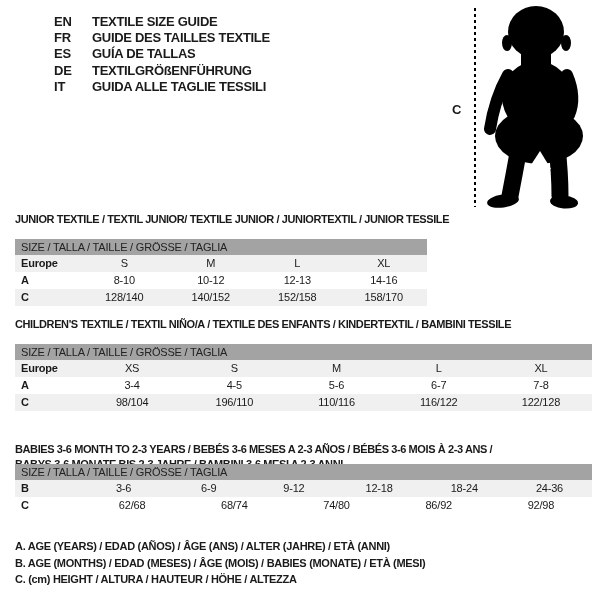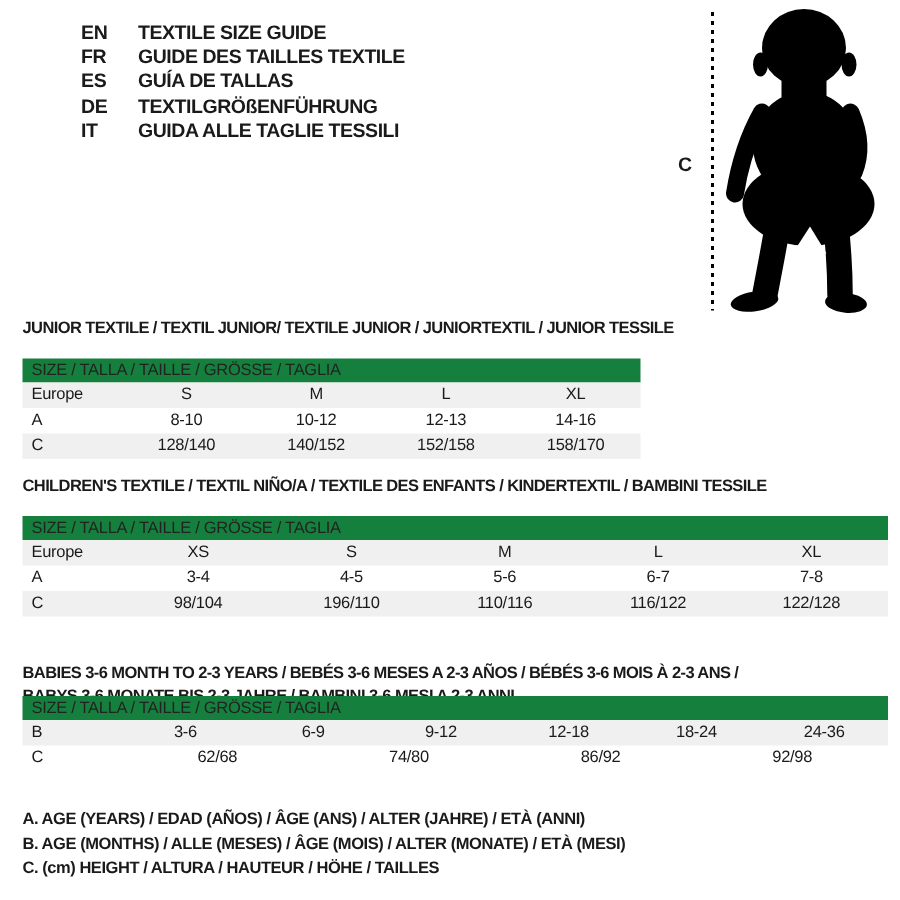--- a/index.html
+++ b/index.html
@@ -22,26 +22,26 @@
   .measure-label{position:absolute;left:452px;top:102px;font-size:13px;font-weight:700;}
   .baby-svg{position:absolute;left:483px;top:5px;}
   
   .section-title{
     position:absolute;left:15px;font-size:11px;font-weight:700;
     letter-spacing:-0.4px;line-height:14.5px;white-space:nowrap;
   }
   .section-title.wrap{white-space:normal;width:505px;margin-top:21px;}
   .size-table{position:absolute;left:15px;}
   .t-head{
-    height:16px;line-height:16px;background:#15803d;color:#222;
+    height:16px;line-height:16px;background:#a3a3a3;color:#222;
     font-size:11px;letter-spacing:-0.2px;padding-left:6px;font-weight:400;
   }
   .t-row{display:flex;height:17px;line-height:17px;font-size:11px;letter-spacing:-0.2px;}
   .t-row:nth-child(even){background:#f0f0f0;}
-  .t-row .label{width:60px;padding-left:6px;text-align:left;flex:none;}
+  .t-row .label{width:60px;padding-left:6px;text-align:left;flex:none;font-weight:bold;}
   .t-row .cell{flex:1;text-align:center;}
   
   .legend{position:absolute;left:15px;top:538px;}
   .legend-line{font-size:11px;font-weight:700;letter-spacing:-0.3px;line-height:16.5px;white-space:nowrap;}
 </style>
 </head>
 <body>
 
 <div class="lang-block">
   <div class="lang-row">
@@ -157,23 +157,24 @@
     <span class="cell">3-6</span>
     <span class="cell">6-9</span>
     <span class="cell">9-12</span>
     <span class="cell">12-18</span>
     <span class="cell">18-24</span>
     <span class="cell">24-36</span>
   </div>
   <div class="t-row">
     <span class="label">C</span>
     <span class="cell">62/68</span>
+    <span class="cell">68/74</span>
     <span class="cell">74/80</span>
     <span class="cell">86/92</span>
     <span class="cell">92/98</span>
   </div>
 </div>
 
 <div class="legend">
   <div class="legend-line">A. AGE (YEARS) / EDAD (AÑOS) / ÂGE (ANS) / ALTER (JAHRE) / ETÀ (ANNI)</div>
-  <div class="legend-line">B. AGE (MONTHS) / ALLE (MESES) / ÂGE (MOIS) / ALTER (MONATE) / ETÀ (MESI)</div>
-  <div class="legend-line">C. (cm) HEIGHT / ALTURA / HAUTEUR / HÖHE / TAILLES</div>
+  <div class="legend-line">B. AGE (MONTHS) / EDAD (MESES) / ÂGE (MOIS) / BABIES (MONATE) / ETÀ (MESI)</div>
+  <div class="legend-line">C. (cm) HEIGHT / ALTURA / HAUTEUR / HÖHE / ALTEZZA</div>
 </div>
 
 </body></html>

